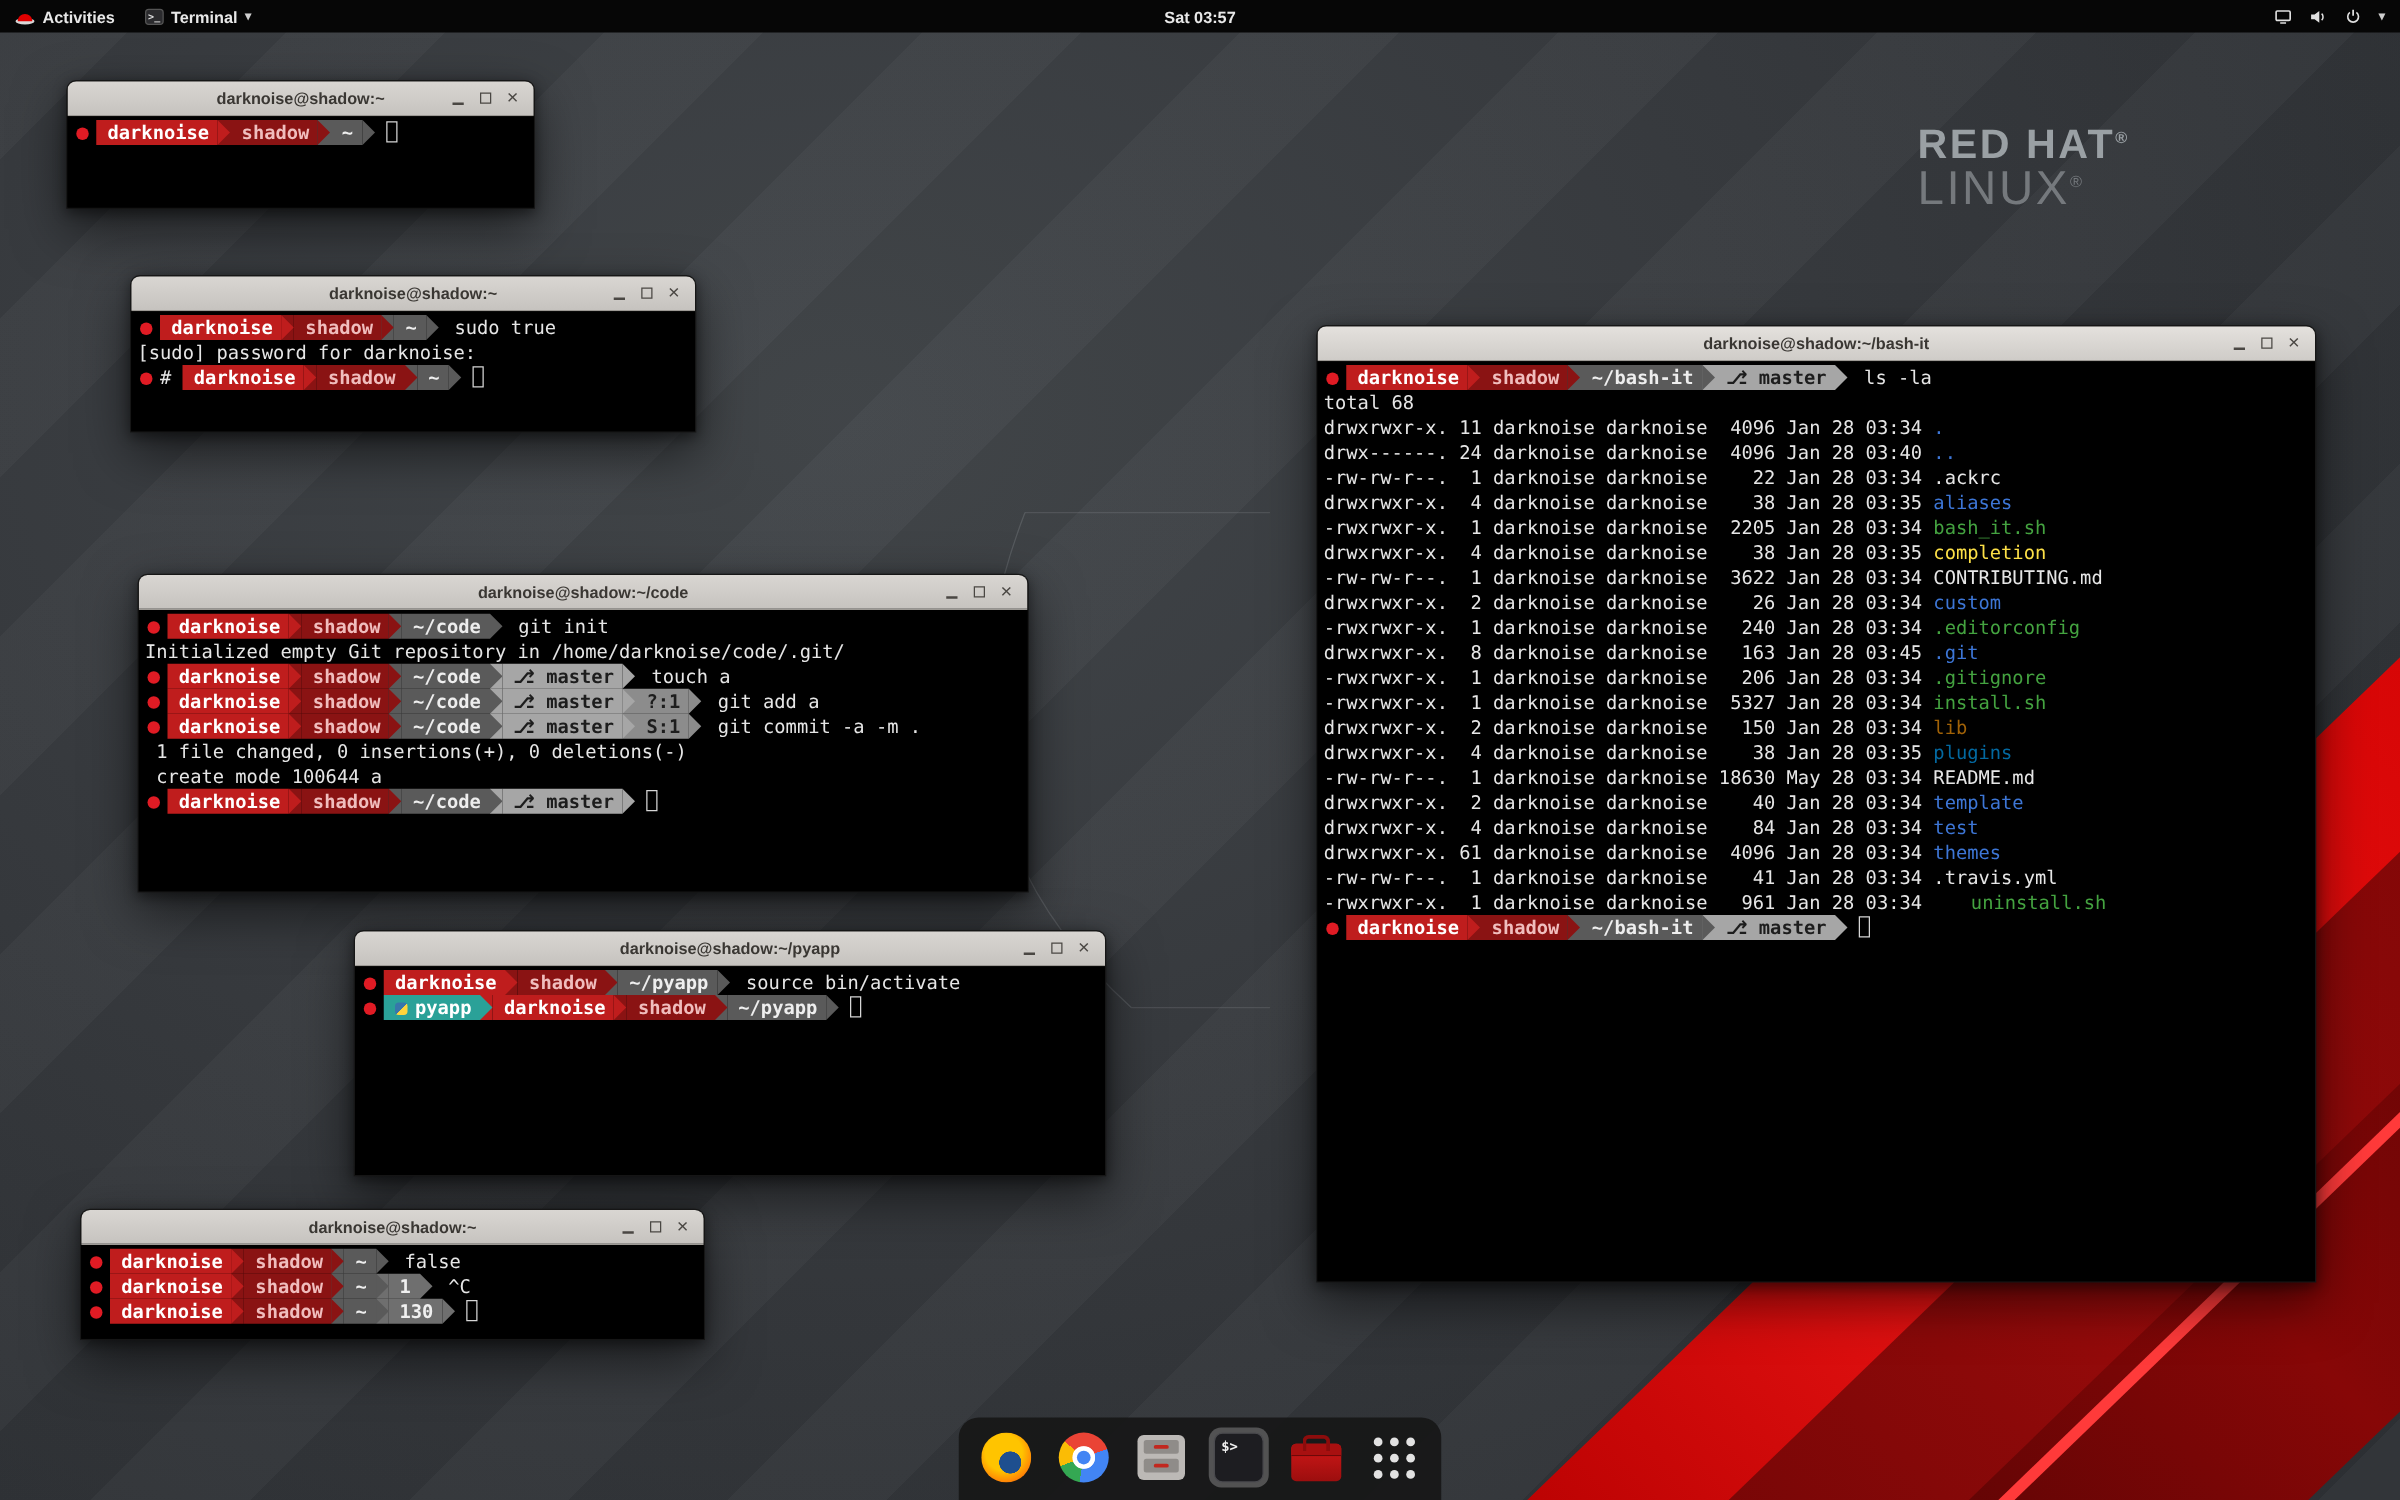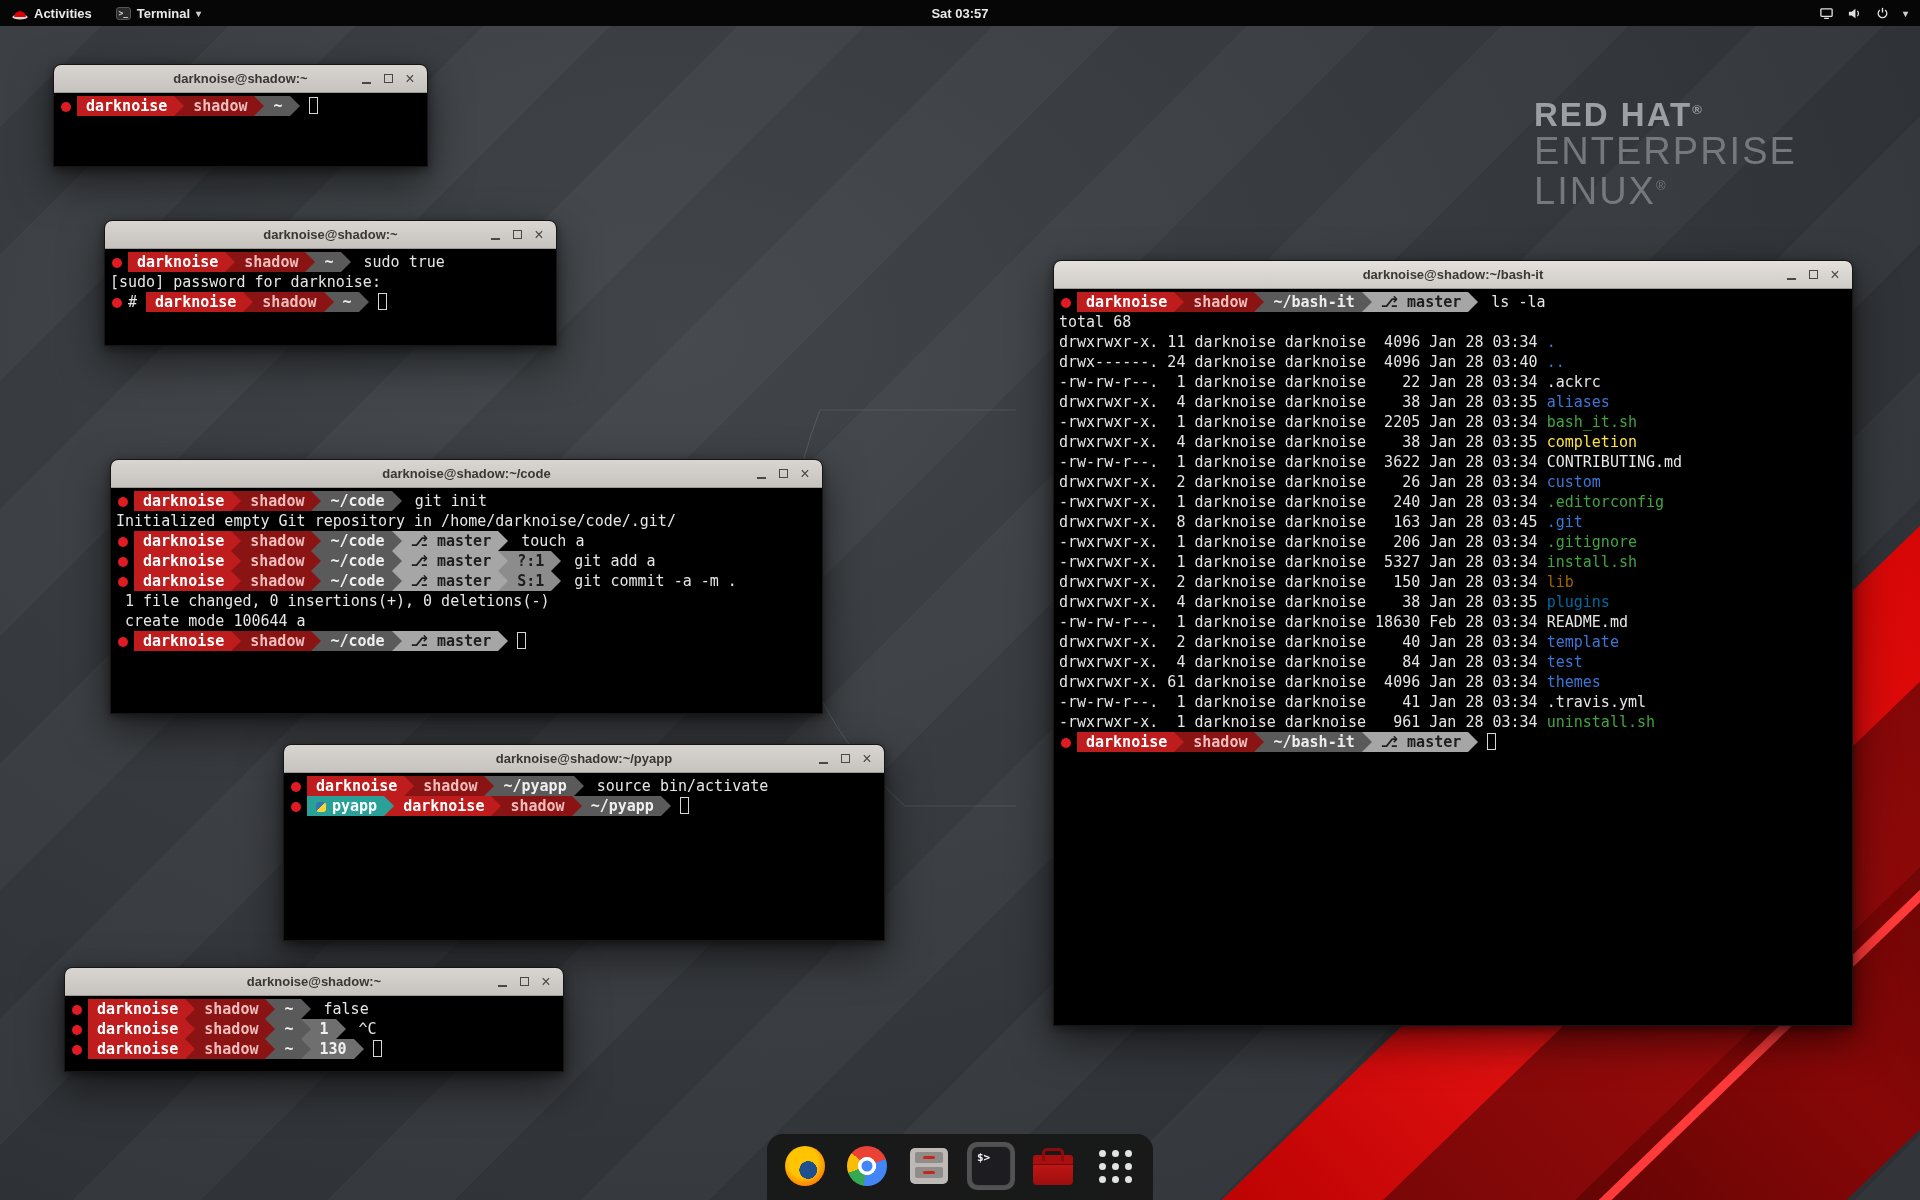--- a/index.html
+++ b/index.html
@@ -175,21 +175,20 @@
     <path d="M 820 410 C 768 545, 772 685, 905 806" stroke="rgba(195,200,205,0.18)" fill="none"></path>
     <path d="M 820 410 H 1016" stroke="rgba(195,200,205,0.14)" fill="none"></path>
     <path d="M 905 806 H 1016" stroke="rgba(195,200,205,0.14)" fill="none"></path>
   </svg>
   <div class="ribbon r3"></div>
   <div class="ribbon rl"></div>
   <div class="ribbon r2"></div>
   <div class="ribbon r1"></div>
   <div class="branding">
     <div class="brand-l1"><span>RED HAT</span><span class="brand-reg">®</span></div>
-    <div class="brand-l2">ENTERPRISE</div>
     <div class="brand-l3"><span>LINUX</span><span class="brand-reg">®</span></div>
   </div>
 </div>
 
 <div class="topbar">
   <div class="tb-left">
     <div class="tb-item">
       <span class="redhat-ico">
         <svg viewBox="0 0 16 11" width="16" height="11">
           <ellipse cx="8" cy="8" rx="7.6" ry="2.5" fill="#d8d8d8"></ellipse>
@@ -365,26 +364,26 @@
       <div class="term-line"><span class="out">-rwxrwxr-x.  1 darknoise darknoise  2205 Jan 28 03:34 </span><span class="out" style="color: rgb(68, 163, 64);">bash_it.sh</span></div>
       <div class="term-line"><span class="out">drwxrwxr-x.  4 darknoise darknoise    38 Jan 28 03:35 </span><span class="out" style="color: #fde047;">completion</span></div>
       <div class="term-line"><span class="out">-rw-rw-r--.  1 darknoise darknoise  3622 Jan 28 03:34 </span><span class="out" style="color: rgb(230, 230, 230);">CONTRIBUTING.md</span></div>
       <div class="term-line"><span class="out">drwxrwxr-x.  2 darknoise darknoise    26 Jan 28 03:34 </span><span class="out" style="color: rgb(61, 118, 214);">custom</span></div>
       <div class="term-line"><span class="out">-rwxrwxr-x.  1 darknoise darknoise   240 Jan 28 03:34 </span><span class="out" style="color: rgb(68, 163, 64);">.editorconfig</span></div>
       <div class="term-line"><span class="out">drwxrwxr-x.  8 darknoise darknoise   163 Jan 28 03:45 </span><span class="out" style="color: rgb(61, 118, 214);">.git</span></div>
       <div class="term-line"><span class="out">-rwxrwxr-x.  1 darknoise darknoise   206 Jan 28 03:34 </span><span class="out" style="color: rgb(68, 163, 64);">.gitignore</span></div>
       <div class="term-line"><span class="out">-rwxrwxr-x.  1 darknoise darknoise  5327 Jan 28 03:34 </span><span class="out" style="color: rgb(68, 163, 64);">install.sh</span></div>
       <div class="term-line"><span class="out">drwxrwxr-x.  2 darknoise darknoise   150 Jan 28 03:34 </span><span class="out" style="color: #a16207;">lib</span></div>
       <div class="term-line"><span class="out">drwxrwxr-x.  4 darknoise darknoise    38 Jan 28 03:35 </span><span class="out" style="color: #0369a1;">plugins</span></div>
-      <div class="term-line"><span class="out">-rw-rw-r--.  1 darknoise darknoise 18630 Feb 28 03:34 </span><span class="out" style="color: rgb(230, 230, 230);">README.md</span></div>
+      <div class="term-line"><span class="out">-rw-rw-r--.  1 darknoise darknoise 18630 May 28 03:34 </span><span class="out" style="color: rgb(230, 230, 230);">README.md</span></div>
       <div class="term-line"><span class="out">drwxrwxr-x.  2 darknoise darknoise    40 Jan 28 03:34 </span><span class="out" style="color: rgb(61, 118, 214);">template</span></div>
       <div class="term-line"><span class="out">drwxrwxr-x.  4 darknoise darknoise    84 Jan 28 03:34 </span><span class="out" style="color: rgb(61, 118, 214);">test</span></div>
       <div class="term-line"><span class="out">drwxrwxr-x. 61 darknoise darknoise  4096 Jan 28 03:34 </span><span class="out" style="color: rgb(61, 118, 214);">themes</span></div>
       <div class="term-line"><span class="out">-rw-rw-r--.  1 darknoise darknoise    41 Jan 28 03:34 </span><span class="out" style="color: rgb(230, 230, 230);">.travis.yml</span></div>
-      <div class="term-line"><span class="out">-rwxrwxr-x.  1 darknoise darknoise   961 Jan 28 03:34 </span><span class="out" style="color: rgb(68, 163, 64);">uninstall.sh</span></div>
+      <div class="term-line"><span class="out">-rwxrwxr-x.  1 darknoise darknoise   961 Jan 28 03:34 </span><span class="out" style="color: rgb(68, 163, 64); margin-left: 30px;">uninstall.sh</span></div>
       <div class="term-line"><span class="p-dot"></span><span class="seg seg-user" style="background: rgb(191, 29, 29); color: rgb(255, 255, 255);">darknoise</span><span class="seg-arrow" style="border-left-color: rgb(191, 29, 29); background: rgb(138, 19, 19);"></span><span class="seg seg-host" style="background: rgb(138, 19, 19); color: rgb(240, 189, 189);">shadow</span><span class="seg-arrow" style="border-left-color: rgb(138, 19, 19); background: rgb(90, 90, 90);"></span><span class="seg seg-path" style="background: rgb(90, 90, 90); color: rgb(238, 238, 238);">~/bash-it</span><span class="seg-arrow" style="border-left-color: rgb(90, 90, 90); background: rgb(166, 166, 166);"></span><span class="seg seg-git" style="background: rgb(166, 166, 166); color: rgb(29, 29, 29);">⎇ master</span><span class="seg-arrow" style="border-left-color: rgb(166, 166, 166); background: transparent;"></span><span class="cursor"></span></div>
     </div>
 </div>
 
 <div class="dock">
   <span class="dock-item">
     <span class="ic ic-firefox"></span>
   </span>
   <span class="dock-item">
     <span class="ic ic-chrome"></span>

